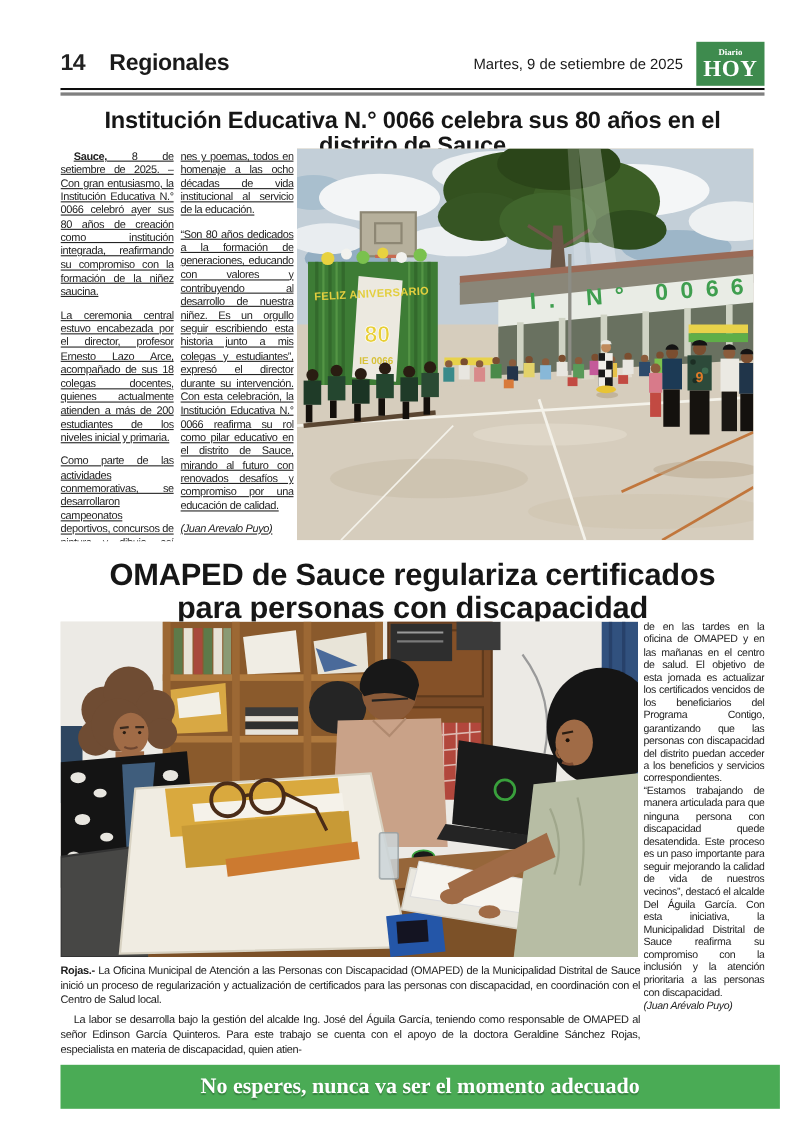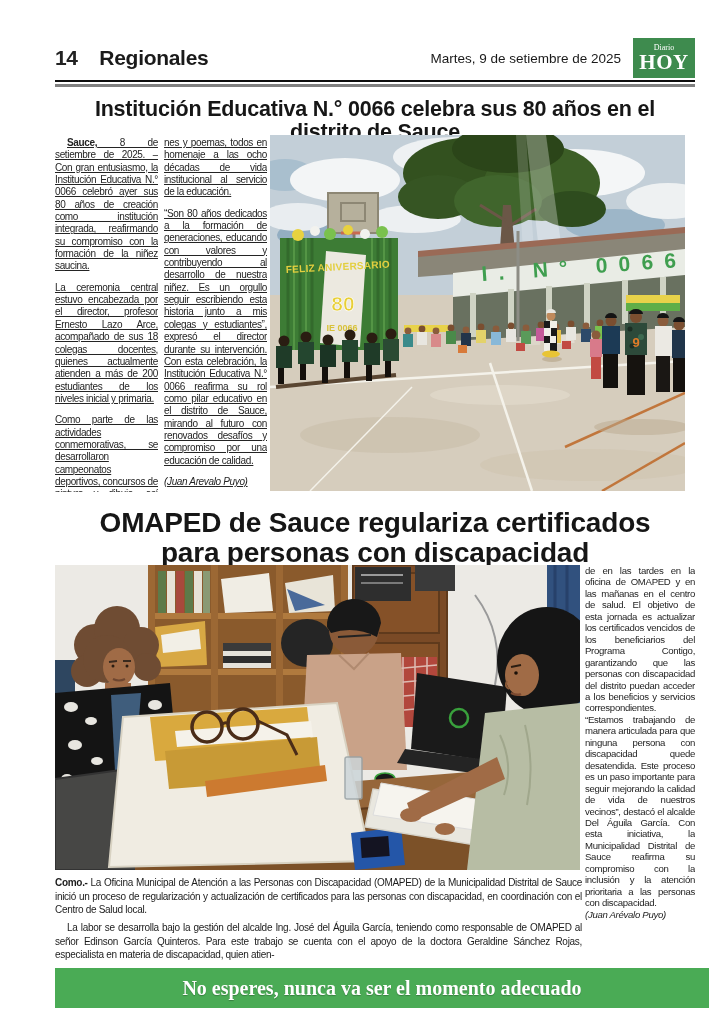--- a/index.html
+++ b/index.html
@@ -6,21 +6,21 @@
   body{width:723px;height:1024px;position:relative;font-family:"Liberation Sans",sans-serif;color:#1e1e1e;overflow:hidden;}
   .abs{position:absolute;}
 
   
   .hdr{left:55px;top:36px;width:640px;height:44px;display:flex;align-items:center;}
   .pagenum{font-size:21px;font-weight:bold;color:#222;letter-spacing:-0.5px;}
   .section{font-size:21px;font-weight:bold;color:#1a1a1a;margin-left:22px;letter-spacing:-0.3px;}
   .hdr-spacer{flex:1;}
   .date{font-size:13.5px;color:#1a1a1a;margin-right:12px;}
   .logo{width:62px;height:40px;background:#3e8b4e;color:#fff;display:flex;flex-direction:column;align-items:center;justify-content:center;font-family:"Liberation Serif",serif;}
-  .logo .lt{font-size:8px;font-weight:normal;line-height:9px;}
+  .logo .lt{font-size:8px;font-weight:bold;line-height:9px;}
   .logo .lm{font-size:21px;font-weight:bold;line-height:21px;letter-spacing:0.5px;}
   .rule{left:55px;top:80px;width:640px;height:6px;}
   .rule .r1{height:2px;background:#0d0d0d;}
   .rule .r2{height:2px;background:#fff;}
   .rule .r3{height:3px;background:#808080;}
 
   
   .title{font-weight:bold;color:#161616;text-align:center;line-height:1.08;letter-spacing:-0.2px;}
   .t1{left:55px;top:88px;width:640px;font-size:21.5px;}
   .t1 .inner{width:620px;margin:10px auto;}
@@ -453,20 +453,20 @@
   </g>
 </svg>
 </div>
 
 <div class="abs rcol">
   <span>de en las tardes en la oficina de OMAPED y en las mañanas en el centro de salud. El objetivo de esta jornada es actualizar los certificados vencidos de los beneficiarios del Programa Contigo, garantizando que las personas con discapacidad del distrito puedan acceder a los beneficios y servicios correspondientes. “Estamos trabajando de manera articulada para que ninguna persona con discapacidad quede desatendida. Este proceso es un paso importante para seguir mejorando la calidad de vida de nuestros vecinos”, destacó el alcalde Del Águila García. Con esta iniciativa, la Municipalidad Distrital de Sauce reafirma su compromiso con la inclusión y la atención prioritaria a las personas con discapacidad.</span>
   <div class="byline">(Juan Arévalo Puyo)</div>
 </div>
 
 <div class="abs caption">
-  <span class="lead">Como.-</span><span> La Oficina Municipal de Atención a las Personas con Discapacidad (OMAPED) de la Municipalidad Distrital de Sauce inició un proceso de regularización y actualización de certificados para las personas con discapacidad, en coordinación con el Centro de Salud local.</span>
+  <span class="lead">Rojas.-</span><span> La Oficina Municipal de Atención a las Personas con Discapacidad (OMAPED) de la Municipalidad Distrital de Sauce inició un proceso de regularización y actualización de certificados para las personas con discapacidad, en coordinación con el Centro de Salud local.</span>
 </div>
 
 <div class="abs para2">La labor se desarrolla bajo la gestión del alcalde Ing. José del Águila García, teniendo como responsable de OMAPED al señor Edinson García Quinteros. Para este trabajo se cuenta con el apoyo de la doctora Geraldine Sánchez Rojas, especialista en materia de discapacidad, quien atien-</div>
 
 <div class="abs banner">
   <span class="btxt">No esperes, nunca va ser el momento adecuado</span>
 </div>
 
 </body></html>

